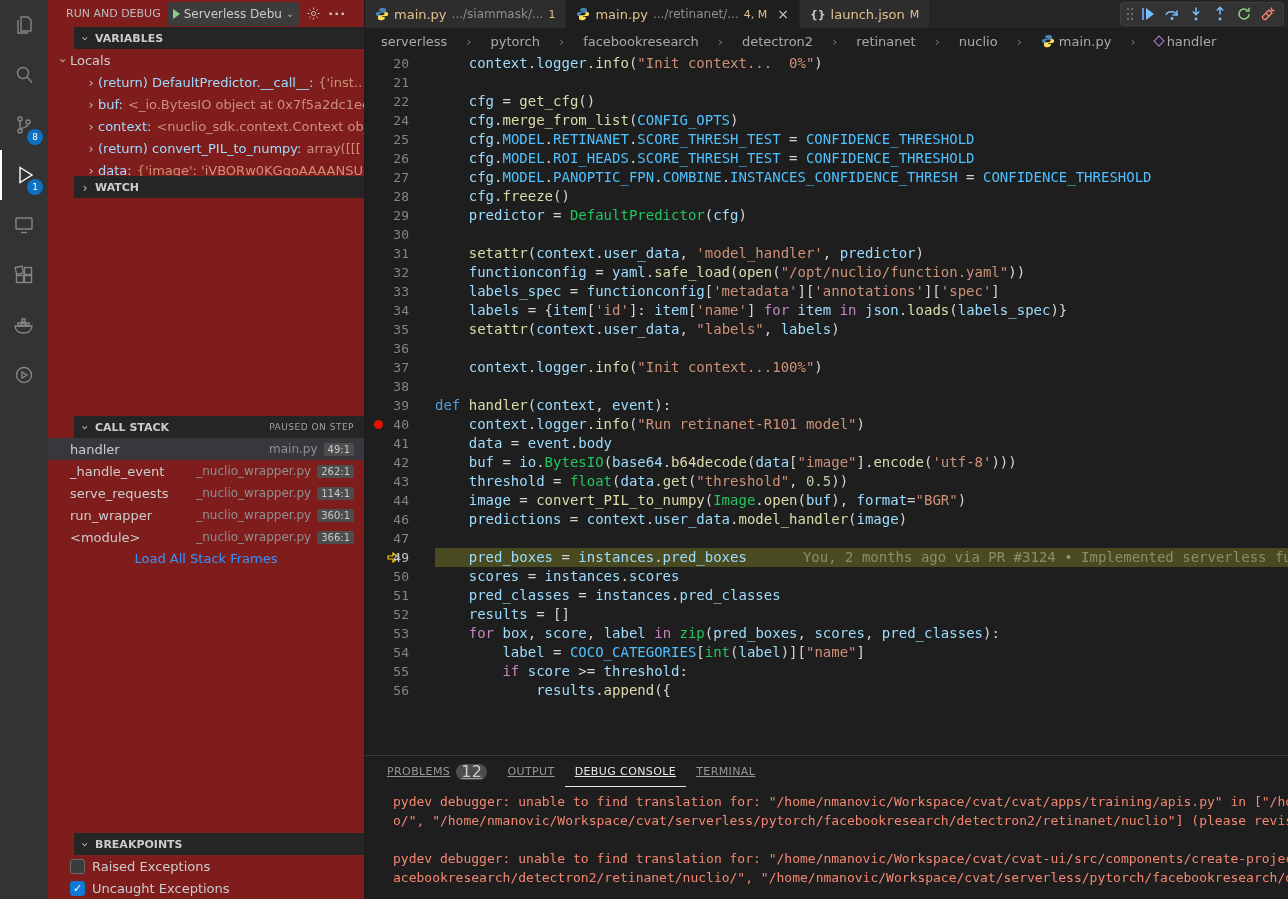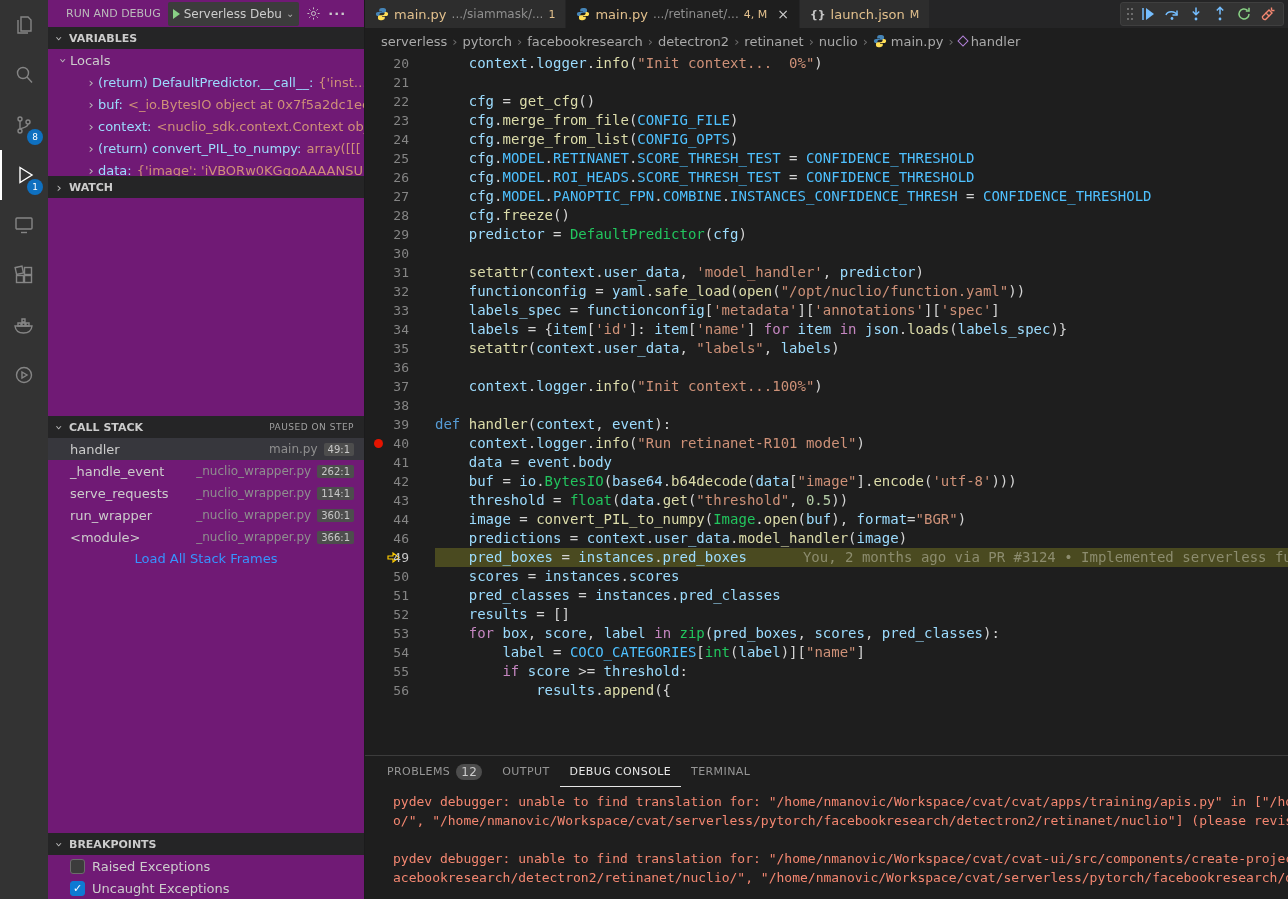--- a/index.html
+++ b/index.html
@@ -8,30 +8,30 @@
   .app { display:flex; width:100%; height:100%; }
 
   
   .activitybar { width:48px; background:#333333; flex:none; display:flex; flex-direction:column; }
   .ab-item { width:48px; height:50px; display:flex; align-items:center; justify-content:center; position:relative; color:#858585; cursor:pointer; }
   .ab-item.active { color:#ffffff; border-left:2px solid #ffffff; }
   .ab-item svg { stroke:currentColor; fill:none; stroke-width:1.4; }
   .ab-badge { position:absolute; bottom:5px; right:5px; background:#0e70c0; color:#fff; border-radius:9px; min-width:16px; height:16px; font-size:9px; display:flex; align-items:center; justify-content:center; padding:0 3px; }
 
   
-  .sidebar { width:317px; flex:none; background:#701a75; display:flex; flex-direction:column; overflow:hidden; border-right:1px solid #1b1b1c; }
+  .sidebar { width:317px; flex:none; background:#7f1d1d; display:flex; flex-direction:column; overflow:hidden; border-right:1px solid #1b1b1c; }
   .sb-header { height:27px; flex:none; display:flex; align-items:center; gap:7px; padding:0 8px 0 18px; }
   .sb-title { font-size:11px; color:#bbbbbb; white-space:nowrap; }
   .launch-select { display:flex; align-items:center; gap:4px; background:#3c3c3c; height:20px; padding:12px 5px; font-size:12px; color:#cccccc; border-radius:2px; cursor:pointer; }
   .play-tri { width:0; height:0; border-left:7px solid #89d185; border-top:5px solid transparent; border-bottom:5px solid transparent; }
   .chev { font-size:10px; color:#aaaaaa; }
   .hdr-ic { color:#cccccc; display:flex; align-items:center; cursor:pointer; }
   .dots { font-weight:bold; letter-spacing:1px; color:#cccccc; cursor:pointer; }
 
-  .sec-h { height:22px; flex:none; display:flex; align-items:center; gap:3px; padding-left:4px; font-size:11px; font-weight:bold; color:#cccccc; background:#252526; cursor:pointer; }
+  .sec-h { height:22px; flex:none; display:flex; align-items:center; gap:3px; padding-left:4px; font-size:11px; font-weight:bold; color:#cccccc; background:#252526; cursor:pointer;margin-left:26px; }
   .sec-h .twisty { font-weight:normal; }
   .sec-right { margin-left:auto; margin-right:10px; font-size:9px; font-weight:normal; color:#a0a0a0; letter-spacing:.5px; }
 
   .twisty { display:inline-block; width:14px; text-align:center; color:#bbbbbb; flex:none; font-size:13px; }
   .twisty.open { transform:rotate(90deg); }
 
   .vars-body { height:127px; flex:none; overflow:hidden; }
   .tree-row { height:22px; display:flex; align-items:center; padding-left:36px; white-space:nowrap; overflow:hidden; cursor:pointer; }
   .tree-row.locals { padding-left:8px; }
   .var-name { color:#9cdcfe; margin-right:5px; }
@@ -61,21 +61,21 @@
   .t-desc { color:#8f8f8f; font-size:12px; }
   .t-deco { color:#e2c08d; font-size:11px; }
   .t-close { color:#cccccc; margin-left:5px; font-size:14px; }
   .json-ic { color:#c5c5c5; font-size:11px; font-weight:bold; }
   .tab-icon { display:flex; align-items:center; }
 
   .debug-toolbar { position:absolute; top:2px; right:4px; height:24px; display:flex; align-items:center; background:#333333; border:1px solid #3f3f3f; border-radius:3px; padding:0 3px; z-index:5; }
   .dt-btn { width:24px; height:22px; display:flex; align-items:center; justify-content:center; cursor:pointer; }
   .dt-grip { width:12px; cursor:grab; }
 
-  .breadcrumbs { height:26px; flex:none; display:flex; align-items:center; gap:5px; padding-left:16px; font-size:13px; color:#a9a9a9; background:#1e1e1e; white-space:nowrap; overflow:hidden; }
+  .breadcrumbs { height:26px; flex:none; display:flex; align-items:center; gap:19px; padding-left:16px; font-size:13px; color:#a9a9a9; background:#1e1e1e; white-space:nowrap; overflow:hidden; }
   .bc-sep { color:#6e6e6e; }
   .bc-item { display:flex; align-items:center; gap:4px; cursor:pointer; }
   .bc-method { width:8px; height:8px; border:1px solid #b180d7; transform:rotate(45deg); display:inline-block; }
 
   
   .editor { flex:1; min-height:0; overflow:hidden; background:#1e1e1e; font-family:"DejaVu Sans Mono","Liberation Mono",monospace; font-size:14px; }
   .code-row { display:flex; height:19px; line-height:19px; white-space:pre; }
   .gutter { width:70px; flex:none; position:relative; }
   .ln { position:absolute; right:26px; color:#858585; font-size:13px; }
   .code-row.current .ln { color:#c6c6c6; }
@@ -84,23 +84,23 @@
   .codeline { flex:1; min-width:0; overflow:hidden; }
   .code-row.current .codeline { background:#4a4a20; }
   .blame { color:#8c8c6e; margin-left:56px; }
   .tk-p { color:#d4d4d4; } .tk-v { color:#9cdcfe; } .tk-f { color:#dcdcaa; }
   .tk-s { color:#ce9178; } .tk-k { color:#569cd6; } .tk-ct { color:#c586c0; }
   .tk-t { color:#22c55e; } .tk-cn { color:#4fc1ff; } .tk-n { color:#b5cea8; }
 
   
   .panel { height:144px; flex:none; background:#1e1e1e; border-top:1px solid #3c3c3c; display:flex; flex-direction:column; }
   .panel-tabs { height:31px; flex:none; display:flex; align-items:stretch; padding-left:12px; }
-  .p-tab { display:flex; align-items:center; gap:6px; padding:0 10px; font-size:11px; letter-spacing:.4px; color:#969696; cursor:pointer; }
+  .p-tab { display:flex; align-items:center; gap:6px; padding:0 10px; font-size:11px; letter-spacing:.4px; color:#969696; cursor:pointer;text-decoration:underline; }
   .p-tab.active { color:#e7e7e7; border-bottom:1px solid #e7e7e7; }
-  .p-badge { background:#4d4d4d; color:#cccccc; border-radius:9px; padding:0 5px; height:16px; line-height:16px; font-size:12px; }
+  .p-badge { background:#4d4d4d; color:#cccccc; border-radius:9px; padding:0 5px; height:16px; line-height:16px; font-size:16px; }
   .console { flex:1; overflow:hidden; padding:5px 0 0 28px; font-family:"DejaVu Sans Mono","Liberation Mono",monospace; font-size:13px; line-height:19px; color:#f48771; white-space:pre; }
 </style>
 </head>
 <body>
 
 <div class="app">
 
   <div class="activitybar">
     <div class="ab-item">
       <svg width="24" height="24" viewBox="0 0 24 24">
@@ -405,21 +405,20 @@
           <span class="bc-method"></span>
           <span>handler</span>
         </span>
       </div>
 
     <div class="editor">
       <div>
           <div class="code-row"><span class="gutter"><span class="ln">20</span></span><span class="codeline"><span class="tk-p">    </span><span class="tk-v">context</span><span class="tk-p">.</span><span class="tk-v">logger</span><span class="tk-p">.</span><span class="tk-f">info</span><span class="tk-p">(</span><span class="tk-s">"Init context...  0%"</span><span class="tk-p">)</span></span></div>
           <div class="code-row"><span class="gutter"><span class="ln">21</span></span><span class="codeline"></span></div>
           <div class="code-row"><span class="gutter"><span class="ln">22</span></span><span class="codeline"><span class="tk-p">    </span><span class="tk-v">cfg</span><span class="tk-p"> = </span><span class="tk-f">get_cfg</span><span class="tk-p">()</span></span></div>
-          <div class="code-row"><span class="gutter"><span class="ln">23</span></span><span class="codeline"><span class="tk-p">    </span><span class="tk-v">cfg</span><span class="tk-p">.</span><span class="tk-f">merge_from_file</span><span class="tk-p">(</span><span class="tk-cn">CONFIG_FILE</span><span class="tk-p">)</span></span></div>
           <div class="code-row"><span class="gutter"><span class="ln">24</span></span><span class="codeline"><span class="tk-p">    </span><span class="tk-v">cfg</span><span class="tk-p">.</span><span class="tk-f">merge_from_list</span><span class="tk-p">(</span><span class="tk-cn">CONFIG_OPTS</span><span class="tk-p">)</span></span></div>
           <div class="code-row"><span class="gutter"><span class="ln">25</span></span><span class="codeline"><span class="tk-p">    </span><span class="tk-v">cfg</span><span class="tk-p">.</span><span class="tk-cn">MODEL</span><span class="tk-p">.</span><span class="tk-cn">RETINANET</span><span class="tk-p">.</span><span class="tk-cn">SCORE_THRESH_TEST</span><span class="tk-p"> = </span><span class="tk-cn">CONFIDENCE_THRESHOLD</span></span></div>
           <div class="code-row"><span class="gutter"><span class="ln">26</span></span><span class="codeline"><span class="tk-p">    </span><span class="tk-v">cfg</span><span class="tk-p">.</span><span class="tk-cn">MODEL</span><span class="tk-p">.</span><span class="tk-cn">ROI_HEADS</span><span class="tk-p">.</span><span class="tk-cn">SCORE_THRESH_TEST</span><span class="tk-p"> = </span><span class="tk-cn">CONFIDENCE_THRESHOLD</span></span></div>
           <div class="code-row"><span class="gutter"><span class="ln">27</span></span><span class="codeline"><span class="tk-p">    </span><span class="tk-v">cfg</span><span class="tk-p">.</span><span class="tk-cn">MODEL</span><span class="tk-p">.</span><span class="tk-cn">PANOPTIC_FPN</span><span class="tk-p">.</span><span class="tk-cn">COMBINE</span><span class="tk-p">.</span><span class="tk-cn">INSTANCES_CONFIDENCE_THRESH</span><span class="tk-p"> = </span><span class="tk-cn">CONFIDENCE_THRESHOLD</span></span></div>
           <div class="code-row"><span class="gutter"><span class="ln">28</span></span><span class="codeline"><span class="tk-p">    </span><span class="tk-v">cfg</span><span class="tk-p">.</span><span class="tk-f">freeze</span><span class="tk-p">()</span></span></div>
           <div class="code-row"><span class="gutter"><span class="ln">29</span></span><span class="codeline"><span class="tk-p">    </span><span class="tk-v">predictor</span><span class="tk-p"> = </span><span class="tk-t">DefaultPredictor</span><span class="tk-p">(</span><span class="tk-v">cfg</span><span class="tk-p">)</span></span></div>
           <div class="code-row"><span class="gutter"><span class="ln">30</span></span><span class="codeline"></span></div>
           <div class="code-row"><span class="gutter"><span class="ln">31</span></span><span class="codeline"><span class="tk-p">    </span><span class="tk-f">setattr</span><span class="tk-p">(</span><span class="tk-v">context</span><span class="tk-p">.</span><span class="tk-v">user_data</span><span class="tk-p">, </span><span class="tk-s">'model_handler'</span><span class="tk-p">, </span><span class="tk-v">predictor</span><span class="tk-p">)</span></span></div>
           <div class="code-row"><span class="gutter"><span class="ln">32</span></span><span class="codeline"><span class="tk-p">    </span><span class="tk-v">functionconfig</span><span class="tk-p"> = </span><span class="tk-v">yaml</span><span class="tk-p">.</span><span class="tk-f">safe_load</span><span class="tk-p">(</span><span class="tk-f">open</span><span class="tk-p">(</span><span class="tk-s">"/opt/nuclio/function.yaml"</span><span class="tk-p">))</span></span></div>
           <div class="code-row"><span class="gutter"><span class="ln">33</span></span><span class="codeline"><span class="tk-p">    </span><span class="tk-v">labels_spec</span><span class="tk-p"> = </span><span class="tk-v">functionconfig</span><span class="tk-p">[</span><span class="tk-s">'metadata'</span><span class="tk-p">][</span><span class="tk-s">'annotations'</span><span class="tk-p">][</span><span class="tk-s">'spec'</span><span class="tk-p">]</span></span></div>
@@ -428,20 +427,21 @@
           <div class="code-row"><span class="gutter"><span class="ln">36</span></span><span class="codeline"></span></div>
           <div class="code-row"><span class="gutter"><span class="ln">37</span></span><span class="codeline"><span class="tk-p">    </span><span class="tk-v">context</span><span class="tk-p">.</span><span class="tk-v">logger</span><span class="tk-p">.</span><span class="tk-f">info</span><span class="tk-p">(</span><span class="tk-s">"Init context...100%"</span><span class="tk-p">)</span></span></div>
           <div class="code-row"><span class="gutter"><span class="ln">38</span></span><span class="codeline"></span></div>
           <div class="code-row"><span class="gutter"><span class="ln">39</span></span><span class="codeline"><span class="tk-k">def</span><span class="tk-p"> </span><span class="tk-f">handler</span><span class="tk-p">(</span><span class="tk-v">context</span><span class="tk-p">, </span><span class="tk-v">event</span><span class="tk-p">):</span></span></div>
           <div class="code-row"><span class="gutter"><span class="bp-dot"></span><span class="ln">40</span></span><span class="codeline"><span class="tk-p">    </span><span class="tk-v">context</span><span class="tk-p">.</span><span class="tk-v">logger</span><span class="tk-p">.</span><span class="tk-f">info</span><span class="tk-p">(</span><span class="tk-s">"Run retinanet-R101 model"</span><span class="tk-p">)</span></span></div>
           <div class="code-row"><span class="gutter"><span class="ln">41</span></span><span class="codeline"><span class="tk-p">    </span><span class="tk-v">data</span><span class="tk-p"> = </span><span class="tk-v">event</span><span class="tk-p">.</span><span class="tk-v">body</span></span></div>
           <div class="code-row"><span class="gutter"><span class="ln">42</span></span><span class="codeline"><span class="tk-p">    </span><span class="tk-v">buf</span><span class="tk-p"> = </span><span class="tk-v">io</span><span class="tk-p">.</span><span class="tk-t">BytesIO</span><span class="tk-p">(</span><span class="tk-v">base64</span><span class="tk-p">.</span><span class="tk-f">b64decode</span><span class="tk-p">(</span><span class="tk-v">data</span><span class="tk-p">[</span><span class="tk-s">"image"</span><span class="tk-p">].</span><span class="tk-f">encode</span><span class="tk-p">(</span><span class="tk-s">'utf-8'</span><span class="tk-p">)))</span></span></div>
           <div class="code-row"><span class="gutter"><span class="ln">43</span></span><span class="codeline"><span class="tk-p">    </span><span class="tk-v">threshold</span><span class="tk-p"> = </span><span class="tk-t">float</span><span class="tk-p">(</span><span class="tk-v">data</span><span class="tk-p">.</span><span class="tk-f">get</span><span class="tk-p">(</span><span class="tk-s">"threshold"</span><span class="tk-p">, </span><span class="tk-n">0.5</span><span class="tk-p">))</span></span></div>
           <div class="code-row"><span class="gutter"><span class="ln">44</span></span><span class="codeline"><span class="tk-p">    </span><span class="tk-v">image</span><span class="tk-p"> = </span><span class="tk-f">convert_PIL_to_numpy</span><span class="tk-p">(</span><span class="tk-t">Image</span><span class="tk-p">.</span><span class="tk-f">open</span><span class="tk-p">(</span><span class="tk-v">buf</span><span class="tk-p">), </span><span class="tk-v">format</span><span class="tk-p">=</span><span class="tk-s">"BGR"</span><span class="tk-p">)</span></span></div>
           <div class="code-row"><span class="gutter"><span class="ln">46</span></span><span class="codeline"><span class="tk-p">    </span><span class="tk-v">predictions</span><span class="tk-p"> = </span><span class="tk-v">context</span><span class="tk-p">.</span><span class="tk-v">user_data</span><span class="tk-p">.</span><span class="tk-f">model_handler</span><span class="tk-p">(</span><span class="tk-v">image</span><span class="tk-p">)</span></span></div>
+          <div class="code-row"><span class="gutter"><span class="ln">47</span></span><span class="codeline"></span></div>
           <div class="code-row current"><span class="gutter"><span class="exec-arrow"><svg width="13" height="11" viewBox="0 0 13 11">
                   <path d="M1 4h5V1l6 4.5L6 10V7H1z" fill="none" stroke="#ffcc00" stroke-width="1.2"></path>
                 </svg></span><span class="ln">49</span></span><span class="codeline"><span class="tk-p">    </span><span class="tk-v">pred_boxes</span><span class="tk-p"> = </span><span class="tk-v">instances</span><span class="tk-p">.</span><span class="tk-v">pred_boxes</span><span class="blame">You, 2 months ago via PR #3124 • Implemented serverless fu</span></span></div>
           <div class="code-row"><span class="gutter"><span class="ln">50</span></span><span class="codeline"><span class="tk-p">    </span><span class="tk-v">scores</span><span class="tk-p"> = </span><span class="tk-v">instances</span><span class="tk-p">.</span><span class="tk-v">scores</span></span></div>
           <div class="code-row"><span class="gutter"><span class="ln">51</span></span><span class="codeline"><span class="tk-p">    </span><span class="tk-v">pred_classes</span><span class="tk-p"> = </span><span class="tk-v">instances</span><span class="tk-p">.</span><span class="tk-v">pred_classes</span></span></div>
           <div class="code-row"><span class="gutter"><span class="ln">52</span></span><span class="codeline"><span class="tk-p">    </span><span class="tk-v">results</span><span class="tk-p"> = []</span></span></div>
           <div class="code-row"><span class="gutter"><span class="ln">53</span></span><span class="codeline"><span class="tk-p">    </span><span class="tk-ct">for</span><span class="tk-p"> </span><span class="tk-v">box</span><span class="tk-p">, </span><span class="tk-v">score</span><span class="tk-p">, </span><span class="tk-v">label</span><span class="tk-p"> </span><span class="tk-ct">in</span><span class="tk-p"> </span><span class="tk-t">zip</span><span class="tk-p">(</span><span class="tk-v">pred_boxes</span><span class="tk-p">, </span><span class="tk-v">scores</span><span class="tk-p">, </span><span class="tk-v">pred_classes</span><span class="tk-p">):</span></span></div>
           <div class="code-row"><span class="gutter"><span class="ln">54</span></span><span class="codeline"><span class="tk-p">        </span><span class="tk-v">label</span><span class="tk-p"> = </span><span class="tk-cn">COCO_CATEGORIES</span><span class="tk-p">[</span><span class="tk-t">int</span><span class="tk-p">(</span><span class="tk-v">label</span><span class="tk-p">)][</span><span class="tk-s">"name"</span><span class="tk-p">]</span></span></div>
           <div class="code-row"><span class="gutter"><span class="ln">55</span></span><span class="codeline"><span class="tk-p">        </span><span class="tk-ct">if</span><span class="tk-p"> </span><span class="tk-v">score</span><span class="tk-p"> &gt;= </span><span class="tk-v">threshold</span><span class="tk-p">:</span></span></div>
           <div class="code-row"><span class="gutter"><span class="ln">56</span></span><span class="codeline"><span class="tk-p">            </span><span class="tk-v">results</span><span class="tk-p">.</span><span class="tk-f">append</span><span class="tk-p">({</span></span></div>

